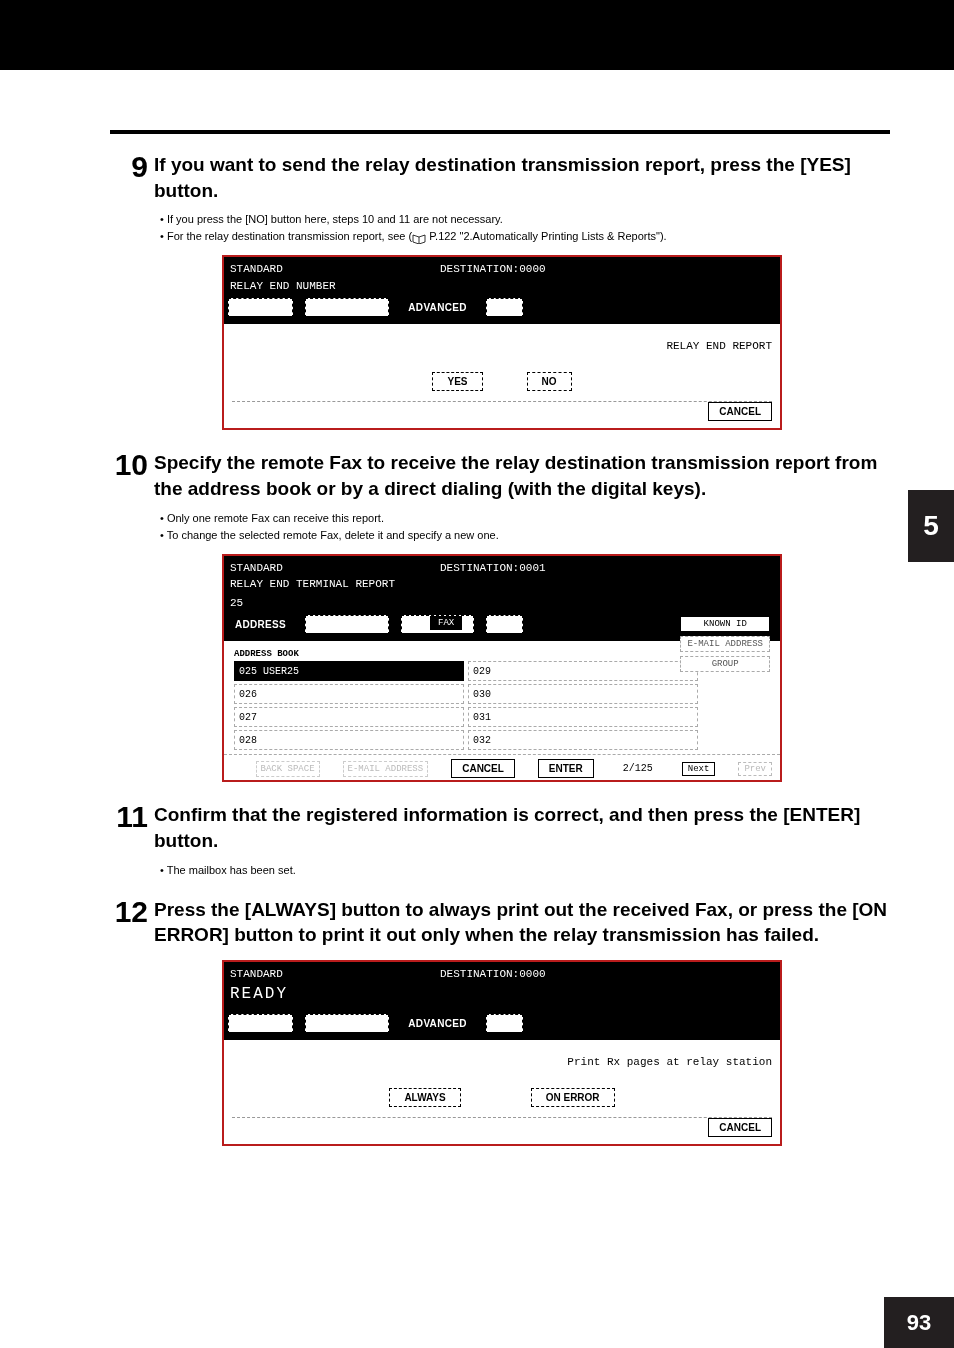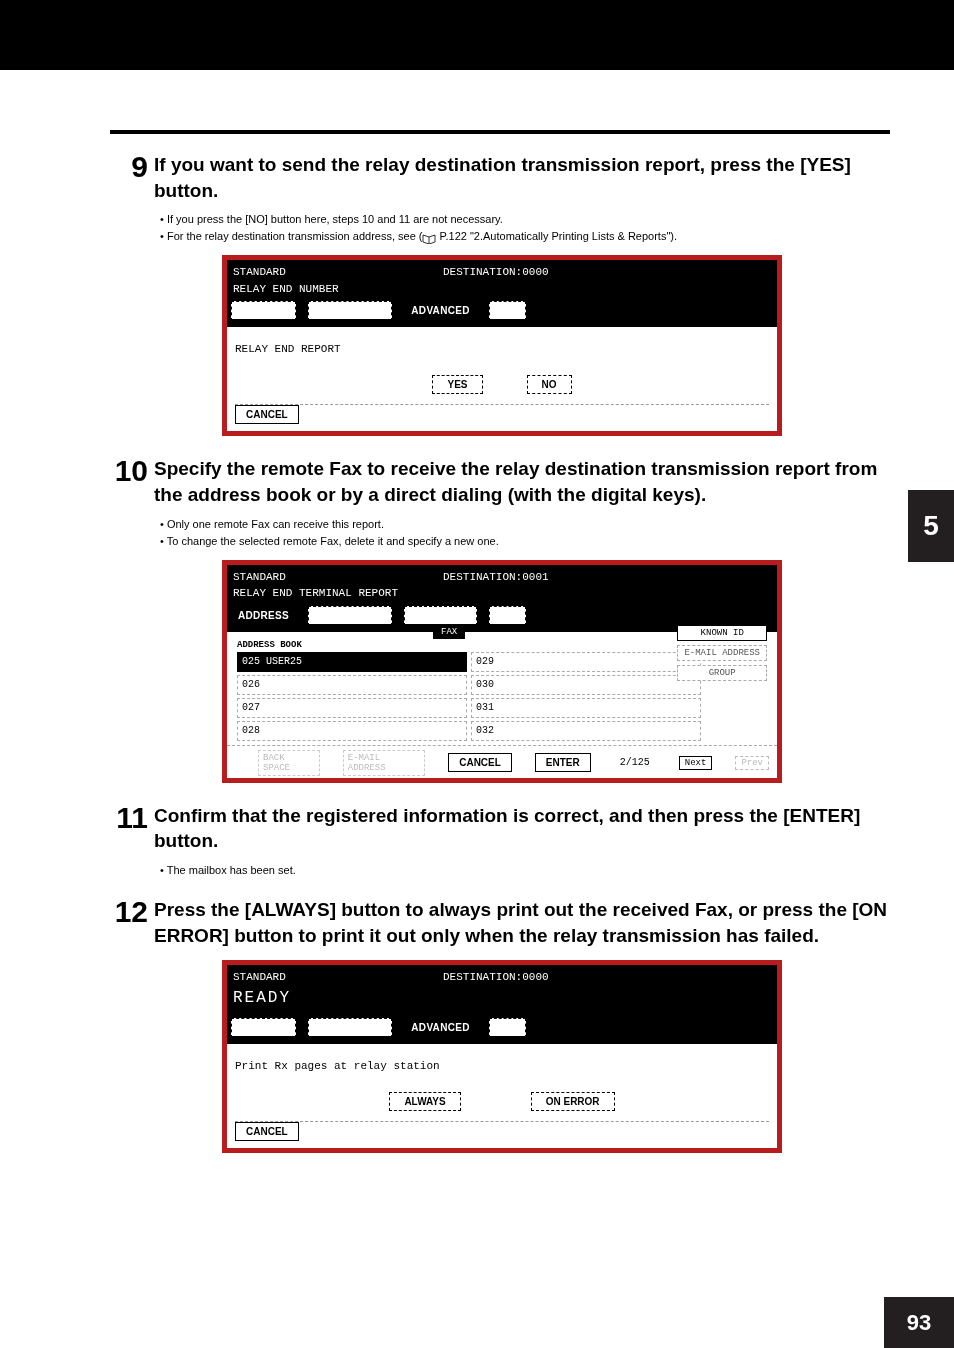--- a/index.html
+++ b/index.html
@@ -11,30 +11,30 @@
   .step { display: flex; align-items: flex-start; margin-top: 10px; }
   .step-num { font-size: 30px; font-weight: 900; width: 38px; flex-shrink: 0; line-height: 1; text-align: right; margin-right: 6px; }
   .step-num.two { width: 46px; margin-left: -8px; text-align: right; }
   .step-head { font-size: 19px; font-weight: 700; line-height: 1.35; }
   .bullets { margin: 8px 0 10px 50px; font-size: 11px; line-height: 1.55; }
   .bullets li { list-style: none; }
   .bullets li::before { content: "•  "; }
   .book-icon { display: inline-block; width: 14px; height: 10px; vertical-align: middle; }
   .book-icon svg { width: 14px; height: 10px; }
 
-  .panel { width: 560px; margin: 4px auto 20px auto; background: #fff; border: 5px solid #b91c1c; font-family: "Courier New", monospace; font-size: 11px; color: #000; }
+  .panel { width: 560px; margin: 4px auto 20px auto; background: #fff; border: 2px solid #b91c1c; font-family: "Courier New", monospace; font-size: 11px; color: #000; }
   .panel-header { background: #000; color: #fff; padding: 4px 6px 6px 6px; line-height: 1.5; }
   .ph-line1 { display: flex; }
   .ph-l { width: 210px; }
   .ph-sub { margin-top: 0; }
   .panel-body { padding: 6px 8px 10px 8px; }
   .tabrow { display: flex; gap: 12px; margin: 4px 0 0 -2px; }
   .tab { border: 1px dashed #000; border-bottom: 2px solid #000; padding: 1px 6px; font-size: 10px; font-weight: 700; font-family: Arial, sans-serif; letter-spacing: .3px; background: #fff; }
   .tab.active { background: #000; color: #fff; border: 1px solid #000; }
-  .centered { text-align: left; }
+  .centered { text-align: right; }
   .mt10 { margin-top: 10px; }
   .mt16 { margin-top: 16px; }
   .hr-d { border-top: 1px dashed #999; margin: 10px 0 0 0; }
   .btnrow { display: flex; justify-content: center; gap: 44px; margin-top: 20px; }
   .btn { border: 1px dashed #000; padding: 3px 14px; font-size: 10px; font-weight: 700; font-family: Arial, sans-serif; background: #fff; }
   .btn.solid { border: 1px solid #000; }
   .btn.mid { padding: 3px 10px; }
   .num25 { color: #fff; margin-top: 2px; }
 
   
@@ -66,21 +66,21 @@
 <div class="content">
   <div class="rule"></div>
 
   <div class="step">
     <div class="step-num">9</div>
     <div class="step-head">If you want to send the relay destination transmission report, press the [YES] button.</div>
   </div>
   <ul class="bullets">
     <li>If you press the [NO] button here, steps 10 and 11 are not necessary.</li>
     <li>
-      <span>For the relay destination transmission address, see (</span><span class="book-icon"><svg viewBox="0 0 14 10">
+      <span>For the relay destination transmission report, see (</span><span class="book-icon"><svg viewBox="0 0 14 10">
             <path d="M1 1 L7 3 L13 1 L13 8 L7 10 L1 8 Z M7 3 L7 10" fill="none" stroke="#000" stroke-width="0.8"></path>
           </svg></span><span> P.122 "2.Automatically Printing Lists &amp; Reports").</span>
     </li>
   </ul>
 
   <div class="panel">
     <div class="panel-header">
       <div class="ph-line1">
         <span class="ph-l">STANDARD</span>
         <span>DESTINATION:0000</span>
@@ -115,20 +115,21 @@
     <li>To change the selected remote Fax, delete it and specify a new one.</li>
   </ul>
 
   <div class="panel relpos">
     <div class="panel-header">
       <div class="ph-line1">
         <span class="ph-l">STANDARD</span>
         <span>DESTINATION:0001</span>
       </div>
       <div class="ph-sub">RELAY END TERMINAL REPORT</div>
+      <div class="num25">25</div>
       <div class="tabrow">
         <div class="tab active">ADDRESS</div>
         <div class="tab">DESTINATION</div>
         <div class="tab">ADVANCED</div>
         <div class="tab">FILE</div>
       </div>
     </div>
     <div class="panel-body" style="padding-bottom:4px;">
       <div class="ab-title">ADDRESS BOOK</div>
       <span class="fax-chip">FAX</span>

